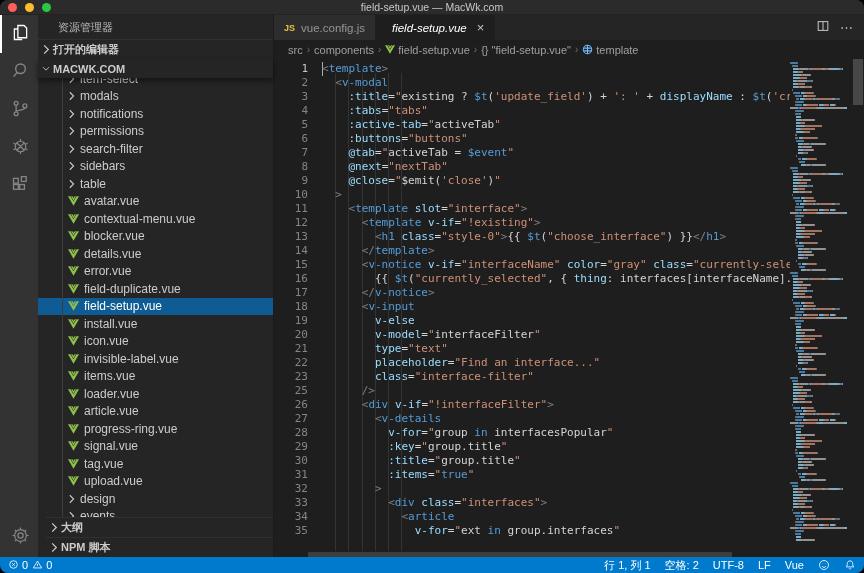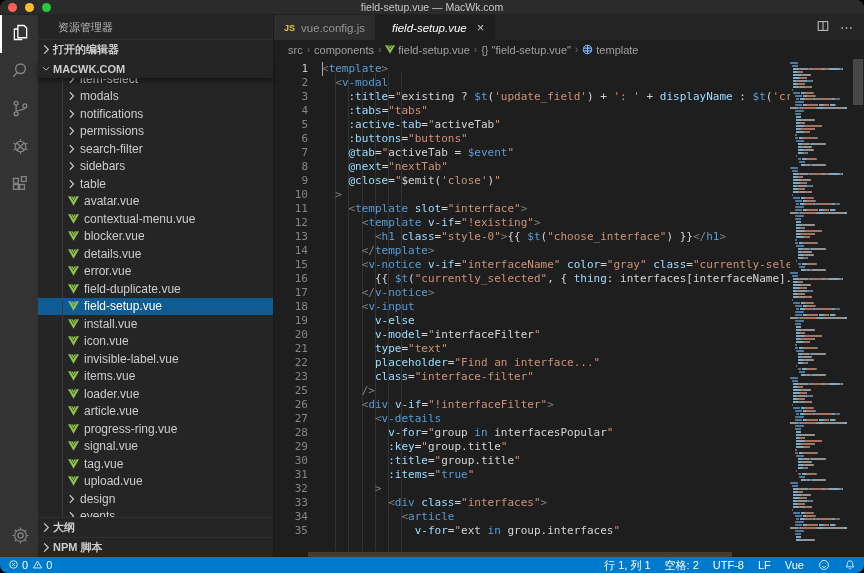--- a/index.html
+++ b/index.html
@@ -35,21 +35,21 @@
   .sec .chev svg{ width:8px; height:11px; display:block; }
   .sec.root { position:relative; z-index:2; box-shadow:0 3px 5px rgba(0,0,0,.45); border-top:none; height:19px;}
   .tree { flex:1; overflow:hidden; position:relative; }
   .tree .guide { position:absolute; left:24px; top:0; bottom:0; width:1px; background:#3c3c3c; }
   .row { height:17.5px; display:flex; align-items:center; gap:5px; padding-left:30px;
          font-size:12px; color:#cccccc; white-space:nowrap; cursor:default; }
   .row.partial { margin-top:-8px; }
   .row.selected { background:#0f5c94; color:#ffffff; }
   .row .chev svg { width:7px; height:10px; display:block; }
   .row .vicon svg { width:11px; height:10px; display:block; }
-  .sb-bottom { flex:none; }
+  .sb-bottom { flex:none;padding-left:8px; }
 
   
   .editor { flex:1; min-width:0; display:flex; flex-direction:column; background:#1e1e1e; }
   .tabbar { height:25px; background:#252526; flex:none; display:flex; align-items:stretch; }
   .tab { display:flex; align-items:center; gap:6px; padding:0 10px; font-size:11.5px;
          background:#2d2d2d; color:#969696; border-right:1px solid #1e1e1e; }
   .tab.active { background:#1e1e1e; color:#ffffff; }
   .tab.preview .tab-label { font-style:italic; }
   .tab .close { color:#c5c5c5; font-size:13px; margin-left:4px; }
   .tab-fill { flex:1; }

